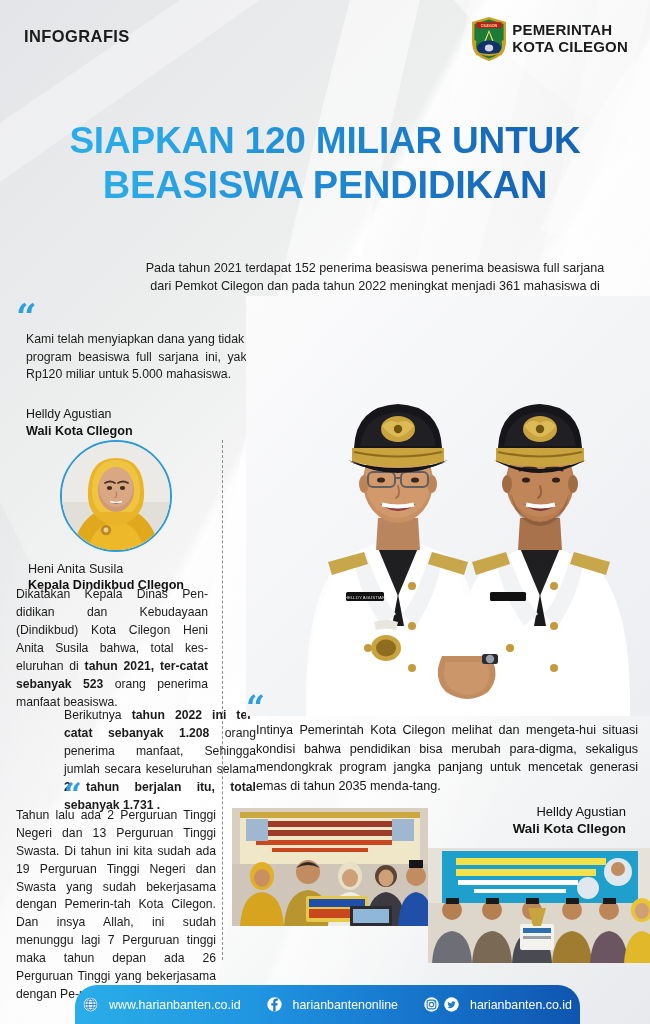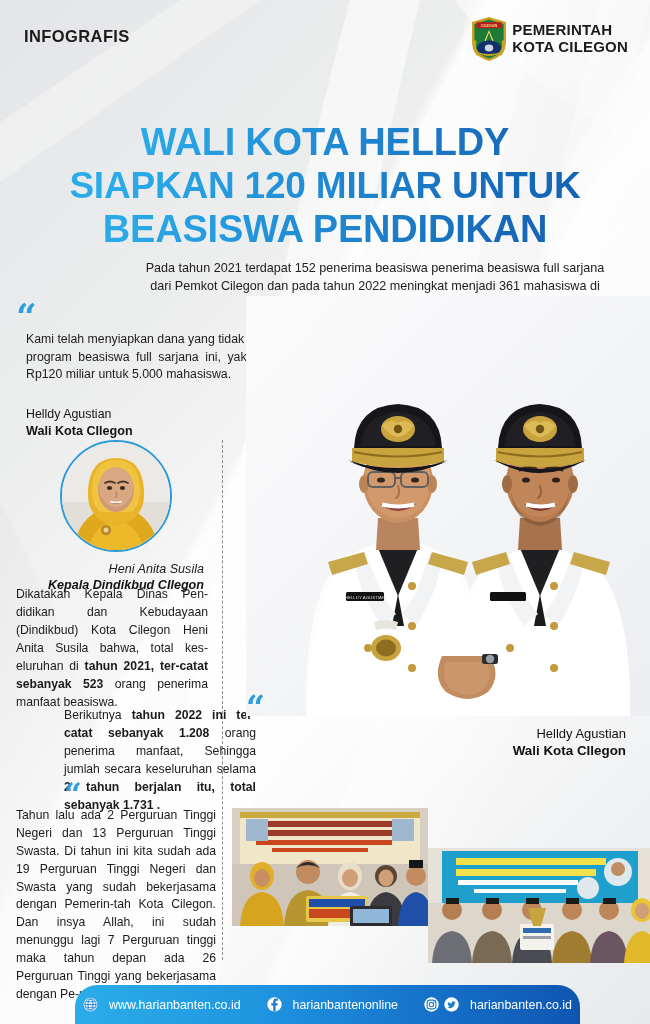--- a/index.html
+++ b/index.html
@@ -64,21 +64,21 @@
   .q1 .attrib{margin:8px 0 0 12px;font-size:12.4px;line-height:1.33;color:#141414;}
   .q1 .attrib b{display:block;font-size:12.6px;}
 
   
   .divider{
     position:absolute;left:222px;top:440px;width:0;height:520px;
     border-left:1.4px dashed #8a8d92;
   }
 
   
-  .profile{position:absolute;left:28px;top:440px;width:176px;text-align:right;font-style:italic;}
+  .profile{position:absolute;left:28px;top:440px;width:176px;text-align:left;}
   .avatar{
     width:108px;height:108px;border-radius:50%;margin:0 auto;
     border:2.5px solid #2b9ad6;overflow:hidden;position:relative;background:#e9e9e9;
   }
   .avatar svg{width:100%;height:100%;display:block;}
   .pname{margin-top:9px;font-size:12.6px;color:#1c1c1c;line-height:1.3;}
   .prole{font-size:12.6px;font-weight:bold;color:#111;line-height:1.3;}
 
   
   .lbody{position:absolute;left:16px;width:192px;font-size:12.2px;line-height:1.48;color:#1b1b1b;text-align:justify;}
@@ -167,21 +167,20 @@
         </svg>
       </span>
       <div class="gov-text">
         <div>PEMERINTAH</div>
         <div>KOTA CILEGON</div>
       </div>
     </div>
   </div>
 
   <h1 class="title">
-    <span class="ln">WALI KOTA HELLDY</span>
     <span class="ln ln2">SIAPKAN 120 MILIAR UNTUK</span>
     <span class="ln">BEASISWA PENDIDIKAN</span>
   </h1>
 
   <p class="intro">Pada tahun 2021 terdapat 152 penerima beasiswa penerima beasiswa full sarjana dari Pemkot Cilegon dan pada tahun 2022 meningkat menjadi 361 mahasiswa di UNIVAL.</p>
 
   <div class="q1">
     <span class="qmark qopen">“</span>
     <p class="qbody">Kami telah menyiapkan dana yang tidak sedikit untuk program beasiswa full sarjana ini, yakni mencapai Rp120 miliar untuk 5.000 mahasiswa.</p>
     <span class="qmark qclose">”</span>
@@ -349,20 +348,21 @@
         <path d="M196 360 Q186 382 200 396 Q222 410 242 396 Q256 380 244 360 Z" fill="#c08c60"></path>
         <path d="M200 366 Q194 384 206 394 Q224 404 238 393 Q248 380 240 366 Z" fill="#cb9669"></path>
         <rect x="236" y="358" width="16" height="10" rx="2.5" fill="#2c2c30"></rect>
         <circle cx="244" cy="363" r="4.2" fill="#9aa0a8"></circle>
       </g>
     </svg>
   </div>
 
   <div class="q3">
     <span class="qmark qopen">“</span>
+    <p class="qbody">Intinya Pemerintah Kota Cilegon melihat dan mengeta-hui situasi kondisi bahwa pendidikan bisa merubah para-digma, sekaligus mendongkrak program jangka panjang untuk mencetak generasi emas di tahun 2035 menda-tang.</p>
     <div class="attrib">
       <span>Helldy Agustian</span>
       <b>Wali Kota CIlegon</b>
     </div>
   </div>
 
   <div class="photoA">
     <svg viewBox="0 0 196 118" preserveAspectRatio="xMidYMid slice">
       <rect width="196" height="118" fill="#d8cfc2"></rect>
       <rect x="8" y="4" width="180" height="52" fill="#f0e6c8"></rect>

